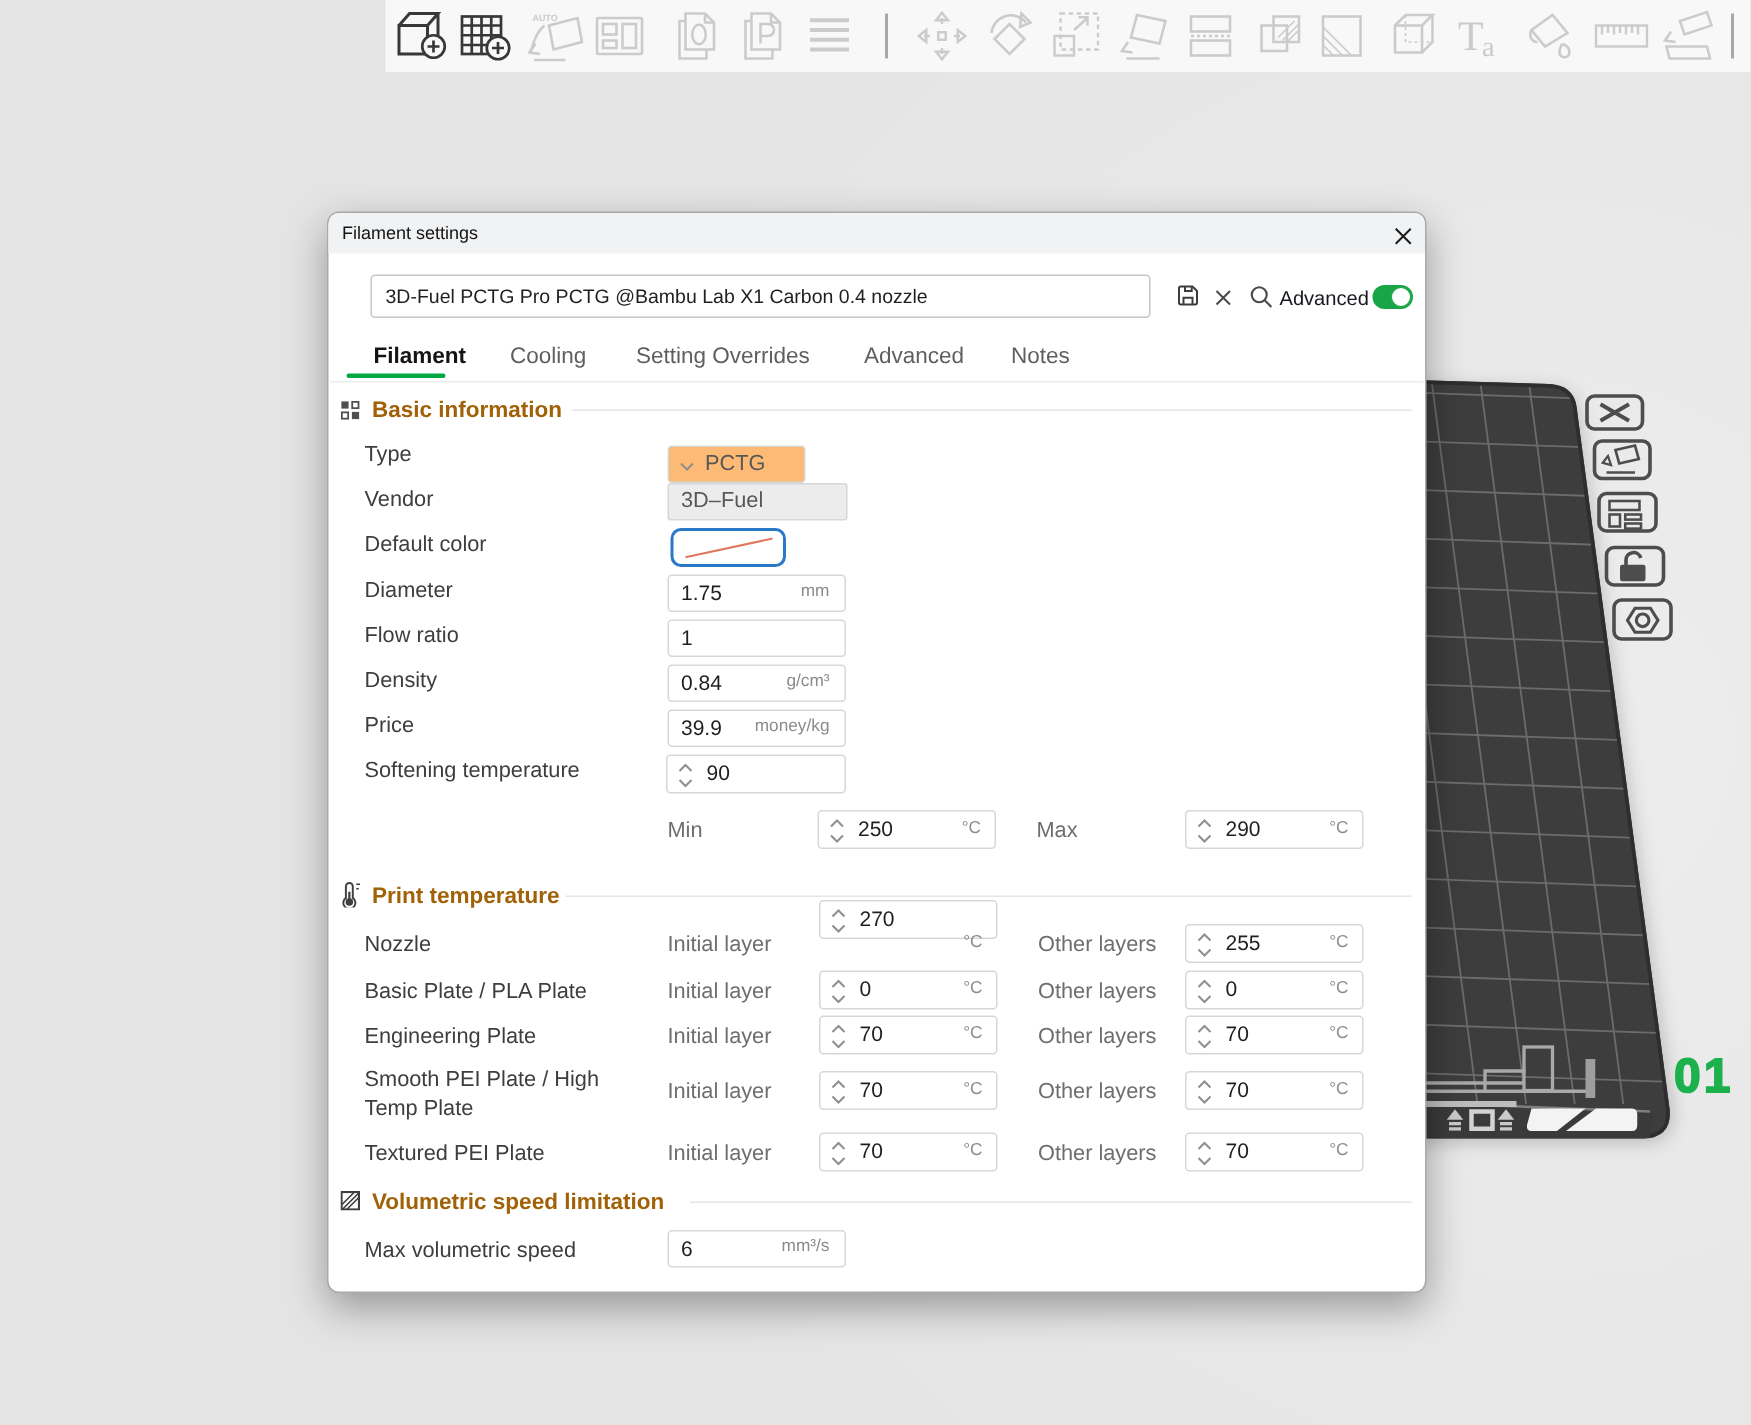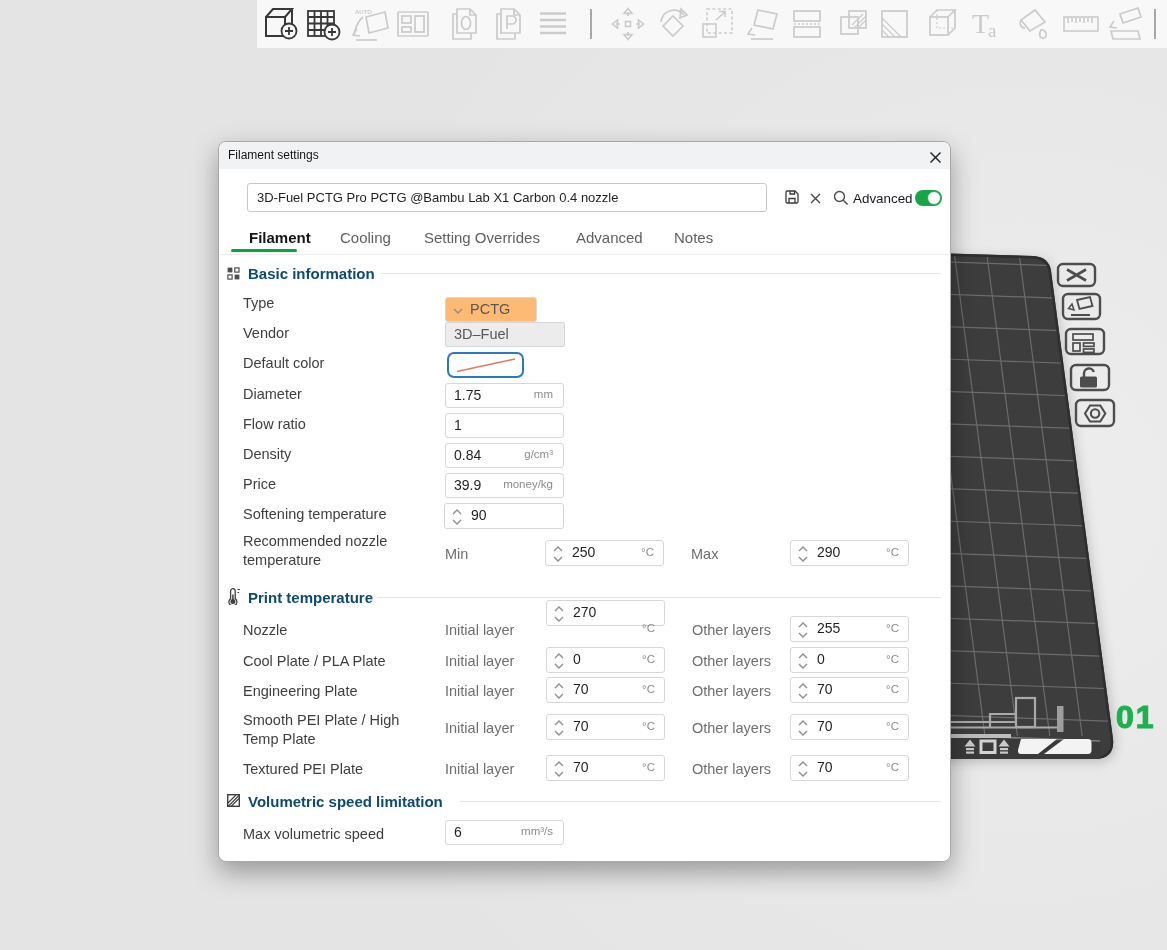--- a/index.html
+++ b/index.html
@@ -16,21 +16,21 @@
   border:1px solid #a9a9a9; border-radius:8px;
   box-shadow:0 10px 26px rgba(0,0,0,.34); z-index:5; }
 #dtitle { left:0; top:0; width:731px; height:27px; background:#f1f2f4;
   border-radius:7px 7px 0 0; font-size:12px; color:#141414; line-height:27px;
   padding-left:9px; }
 .lbl { position:absolute; font-size:14.5px; color:#3e3e3e; white-space:nowrap; }
 .glb { position:absolute; font-size:14.5px; color:#6e6e6e; white-space:nowrap; }
 .inp { position:absolute; background:#fff; border:1px solid #d7d7d7; border-radius:3px;
   font-size:14px; color:#1f1f1f; padding-left:8px; line-height:23px; }
 .unit { position:absolute; font-size:11.5px; color:#8b8b8b; }
-.sech { position:absolute; font-size:15px; font-weight:bold; color:#0c4a6e; white-space:nowrap;}
+.sech { position:absolute; font-size:15px; font-weight:bold; color:#a16207; white-space:nowrap;}
 .rule { position:absolute; height:1px; background:#e6e6e6; }
 .spin { position:absolute; background:#fff; border:1px solid #d7d7d7; border-radius:3px; }
 .sv { position:absolute; left:26px; top:3px; font-size:14px; color:#1f1f1f; }
 .tab { position:absolute; font-size:15px; color:#5f5f5f; white-space:nowrap;margin-left:16px; }
 </style>
 </head>
 <body>
 <div id="stage">
 <div class="abs" id="tbar"></div>
 <svg class="ti" style="left:260px" viewBox="0 0 40 40">
@@ -313,21 +313,20 @@
 <div class="lbl" style="left:24px;top:334px;">Price</div>
 <div class="inp" style="left:226px;top:331px;width:119px;height:25px;">39.9</div>
 <div class="unit" style="right:397px;top:336px;">money/kg</div>
 <div class="lbl" style="left:24px;top:364px;">Softening temperature</div>
 <div class="spin" style="left:225px;top:361px;width:120px;height:26px;">
         <svg class="abs" style="left:7px;top:5px" width="10" height="16" viewBox="0 0 10 16">
           <path d="M1,5 L5,1 L9,5 M1,11 L5,15 L9,11" fill="none" stroke="#8f8f8f" stroke-width="1.4"></path>
         </svg>
         <div class="sv">90</div>
       </div>
-<div class="lbl" style="left:24px;top:390px;width:185px;white-space:normal;line-height:19px;">Recommended nozzle temperature</div>
 <div class="glb" style="left:226px;top:404px;">Min</div>
 <div class="spin" style="left:326px;top:398px;width:119px;height:26px;">
         <svg class="abs" style="left:7px;top:5px" width="10" height="16" viewBox="0 0 10 16">
           <path d="M1,5 L5,1 L9,5 M1,11 L5,15 L9,11" fill="none" stroke="#8f8f8f" stroke-width="1.4"></path>
         </svg>
         <div class="sv">250</div>
       </div>
 <div class="unit" style="right:296px;top:404px;">°C</div>
 <div class="glb" style="left:472px;top:404px;">Max</div>
 <div class="spin" style="left:571px;top:398px;width:119px;height:26px;">
@@ -355,21 +354,21 @@
       </div>
 <div class="unit" style="right:295px;top:480px;">°C</div>
 <div class="glb" style="left:473px;top:480px;">Other layers</div>
 <div class="spin" style="left:571px;top:474px;width:119px;height:26px;">
         <svg class="abs" style="left:7px;top:5px" width="10" height="16" viewBox="0 0 10 16">
           <path d="M1,5 L5,1 L9,5 M1,11 L5,15 L9,11" fill="none" stroke="#8f8f8f" stroke-width="1.4"></path>
         </svg>
         <div class="sv">255</div>
       </div>
 <div class="unit" style="right:51px;top:480px;">°C</div>
-<div class="lbl" style="left:24px;top:511px;">Cool Plate / PLA Plate</div>
+<div class="lbl" style="left:24px;top:511px;">Basic Plate / PLA Plate</div>
 <div class="glb" style="left:226px;top:511px;">Initial layer</div>
 <div class="spin" style="left:327px;top:505px;width:119px;height:26px;">
         <svg class="abs" style="left:7px;top:5px" width="10" height="16" viewBox="0 0 10 16">
           <path d="M1,5 L5,1 L9,5 M1,11 L5,15 L9,11" fill="none" stroke="#8f8f8f" stroke-width="1.4"></path>
         </svg>
         <div class="sv">0</div>
       </div>
 <div class="unit" style="right:295px;top:511px;">°C</div>
 <div class="glb" style="left:473px;top:511px;">Other layers</div>
 <div class="spin" style="left:571px;top:505px;width:119px;height:26px;">

